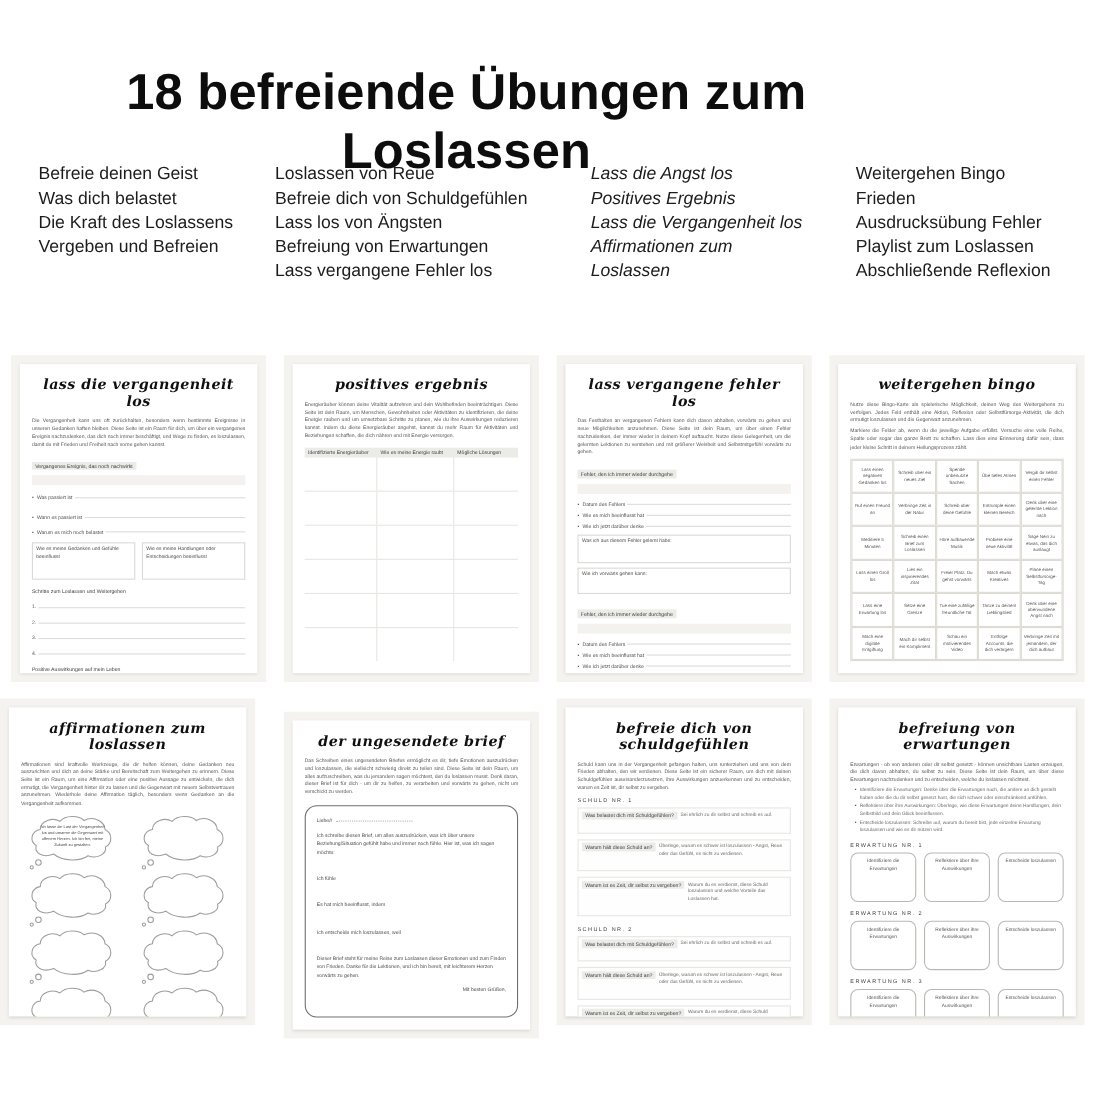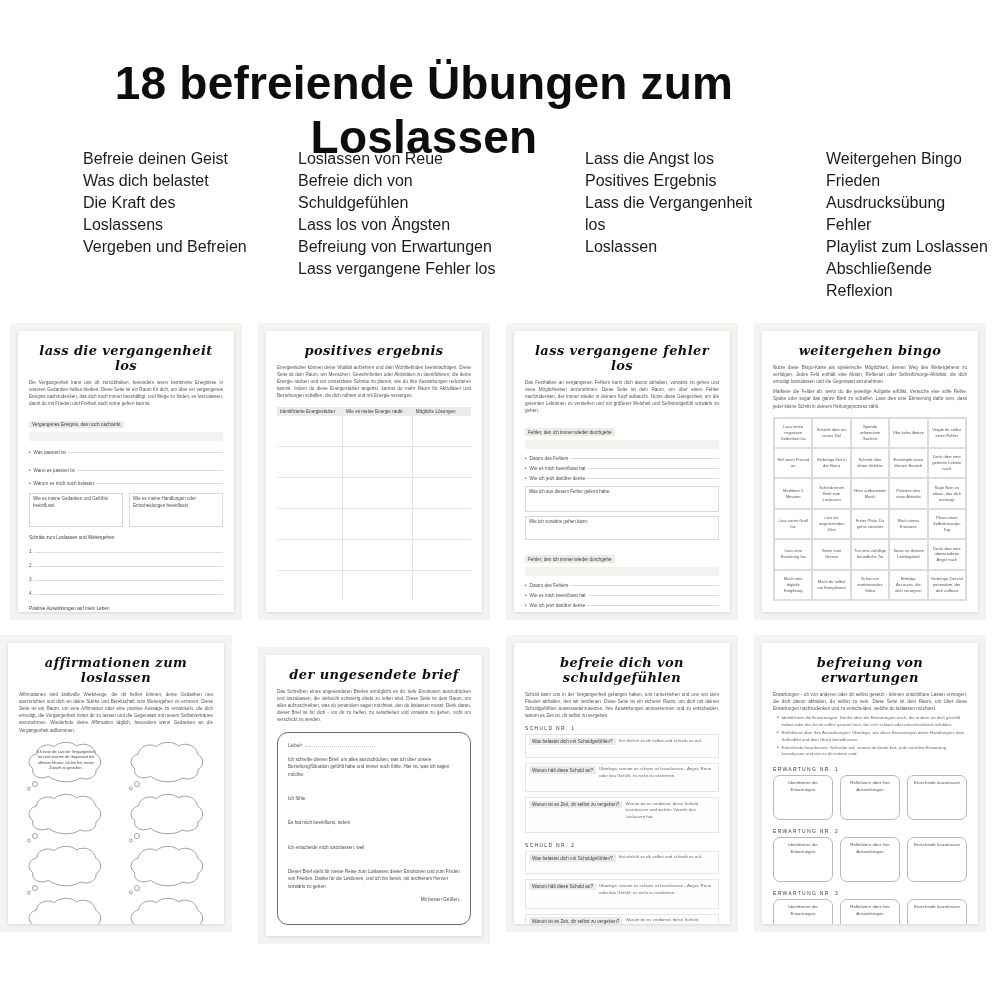--- a/index.html
+++ b/index.html
@@ -3,24 +3,24 @@
 <meta charset="utf-8">
 <style>
   * { margin:0; padding:0; box-sizing:border-box; }
   html,body { width:1000px; height:1000px; background:#ffffff; font-family:"Liberation Sans", sans-serif; }
   .canvas { position:relative; width:1000px; height:1000px; background:#fff; overflow:hidden; }
 
   
   .main-title { position:absolute; top:56px; left:0; width:848px; text-align:center;
     font-size:46px; font-weight:800; color:#0d0d0d; letter-spacing:0.2px; }
   .toc { position:absolute; top:148px; }
-  .toc-line { font-size:16px; line-height:22px; color:#1c1c1c;margin-left:48px; }
+  .toc-line { font-size:16px; line-height:22px; color:#1c1c1c; }
   .toc-0 { left:35px;  width:215px; }
   .toc-1 { left:250px; width:275px; }
-  .toc-2 { left:537px; width:240px; }
+  .toc-2 { left:537px; width:240px;font-style:italic; }
   .toc-3 { left:778px; width:215px; }
 
   
   .thumb { position:absolute; width:232px; height:297px; background:#f5f3f0; padding:8px; }
   .page  { width:100%; height:100%; background:#fff; box-shadow:0 1px 3px rgba(0,0,0,.12);
            padding:11px 11px; overflow:hidden; position:relative; display:flex; flex-direction:column; }
   .t-r1c1 { left:10px;  top:323px; } .t-r1c2 { left:258px; top:323px; }
   .t-r1c3 { left:506px; top:323px; } .t-r1c4 { left:754px; top:323px; }
   .t-r2c1 { left:0;  top:635px; } .t-r2c2 { left:258px; top:635px;margin-top:12px; }
   .t-r2c3 { left:506px; top:635px; } .t-r2c4 { left:754px; top:635px; }
@@ -116,20 +116,21 @@
       <div class="toc-line">Befreie dich von Schuldgefühlen</div>
       <div class="toc-line">Lass los von Ängsten</div>
       <div class="toc-line">Befreiung von Erwartungen</div>
       <div class="toc-line">Lass vergangene Fehler los</div>
     </div>
   <div class="toc toc-2">
 
   <div class="toc-line">Lass die Angst los</div>
       <div class="toc-line">Positives Ergebnis</div>
       <div class="toc-line">Lass die Vergangenheit los</div>
+      <div class="toc-line">Affirmationen zum</div>
       <div class="toc-line">Loslassen</div>
     </div>
   <div class="toc toc-3">
 
   <div class="toc-line">Weitergehen Bingo</div>
       <div class="toc-line">Frieden</div>
       <div class="toc-line">Ausdrucksübung Fehler</div>
       <div class="toc-line">Playlist zum Loslassen</div>
       <div class="toc-line">Abschließende Reflexion</div>
     </div>

